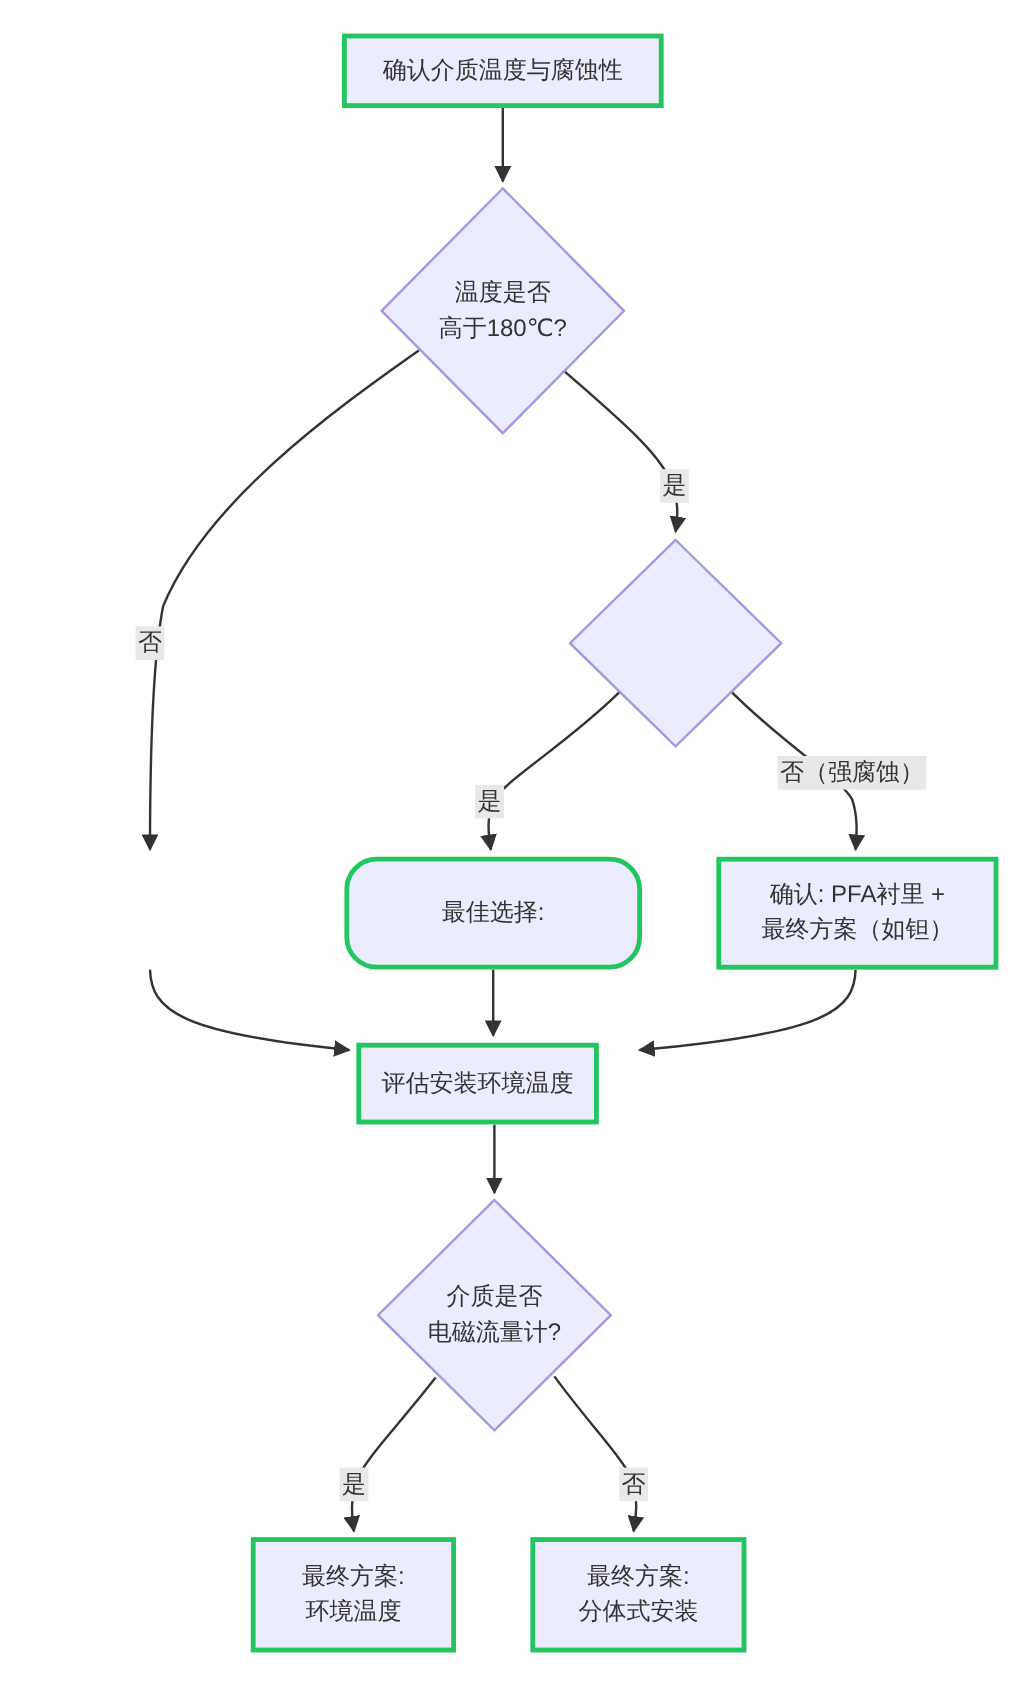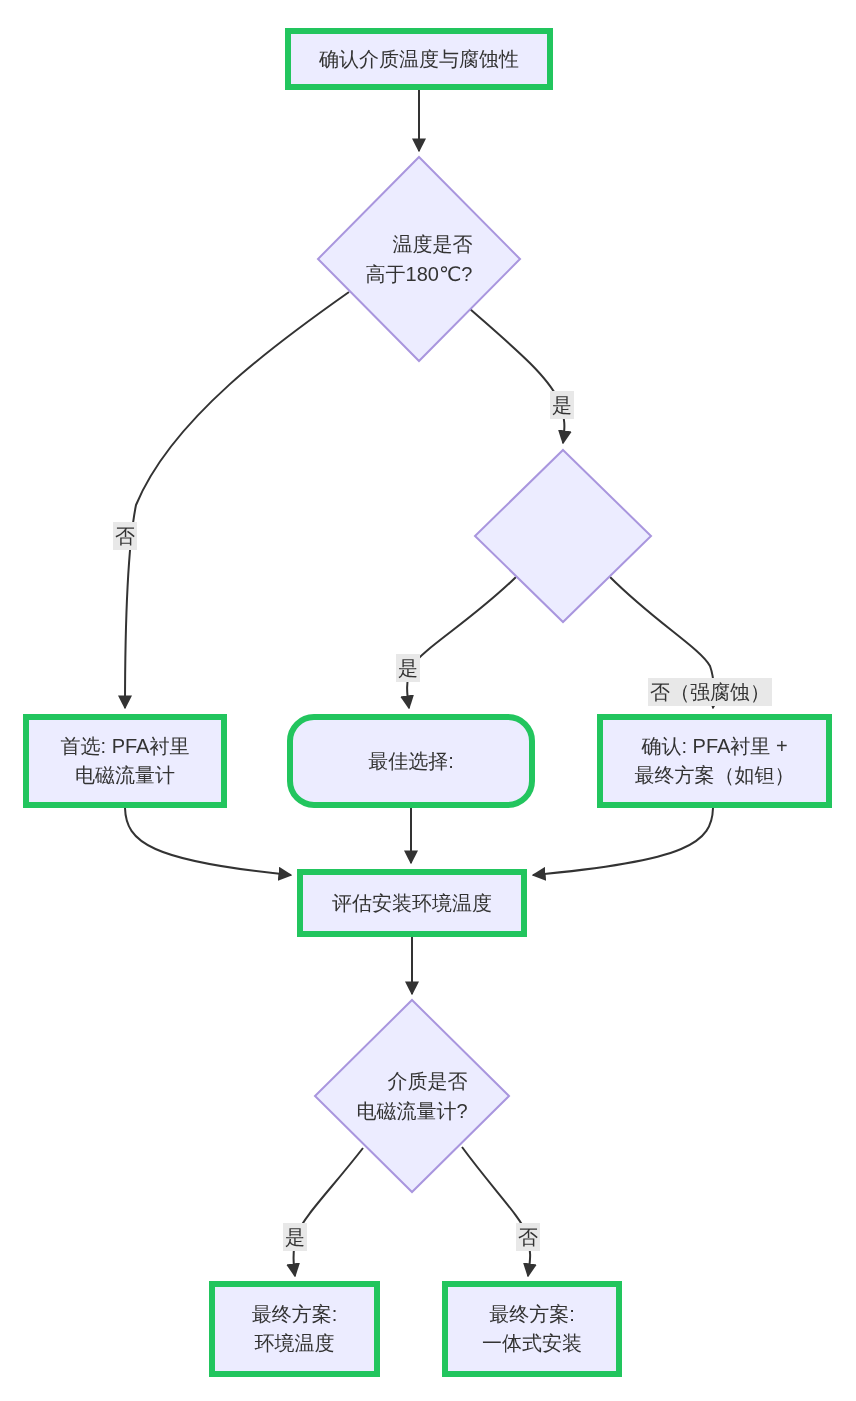--- a/index.html
+++ b/index.html
@@ -28,34 +28,34 @@
   }
   .diamond {
     fill: #ECECFF;
     stroke: #A996DE;
     stroke-width: 2;
   }
   .node {
     position: absolute;
     box-sizing: border-box;
     background: #ECECFF;
-    border: 6px solid #22c55e;
+    border: 4px solid #22c55e;
     display: flex;
     flex-direction: column;
     align-items: center;
     justify-content: center;
     text-align: center;
     font-size: 20px;
     line-height: 29px;
     color: #333333;
   }
   .diamond-text {
     position: absolute;
     transform: translate(-50%, -50%);
-    text-align: right;
+    text-align: center;
     font-size: 20px;
     line-height: 30px;
     color: #333333;
     white-space: nowrap;
   }
   .edge-label {
     position: absolute;
     transform: translate(-50%, -50%);
     background: #E8E8E8;
     color: #333333;
@@ -92,59 +92,55 @@
 
     <polygon class="diamond" points="419,157 520,259 419,361 318,259"></polygon>
     <polygon class="diamond" points="563,450 651,536 563,622 475,536"></polygon>
     <polygon class="diamond" points="412,1000 509,1096 412,1192 315,1096"></polygon>
   </svg>
 
   <div class="node" style="left:285px; top:28px; width:268px; height:62px;">
     <span class="line">确认介质温度与腐蚀性</span>
   </div>
 
-  <div class="node" style="left:23px; top:714px; width:204px; height:94px;">
-    <span class="line">首选: PFA衬里</span>
-    <span class="line">电磁流量计</span>
-  </div>
 
   <div class="node" style="left:287px; top:714px; width:248px; height:94px;border-radius:27px;">
     <span class="line">最佳选择:</span>
   </div>
 
   <div class="node" style="left:597px; top:714px; width:235px; height:94px;">
     <span class="line">确认: PFA衬里 +</span>
     <span class="line">最终方案（如钽）</span>
   </div>
 
-  <div class="node" style="left:297px; top:869px; width:230px; height:68px;">
+  <div class="node" style="left:297px; top:869px; width:202px; height:68px;">
     <span class="line">评估安装环境温度</span>
   </div>
 
   <div class="node" style="left:209px; top:1281px; width:171px; height:96px;">
     <span class="line">最终方案:</span>
     <span class="line">环境温度</span>
   </div>
 
   <div class="node" style="left:442px; top:1281px; width:180px; height:96px;">
     <span class="line">最终方案:</span>
-    <span class="line">一体式安装</span>
+    <span class="line">分体式安装</span>
   </div>
 
   <div class="diamond-text" style="left:419px; top:259px;">
     <span class="line">温度是否</span>
     <span class="line">高于180℃?</span>
   </div>
 
 
   <div class="diamond-text" style="left:412px; top:1096px;">
     <span class="line">介质是否</span>
     <span class="line">电磁流量计?</span>
   </div>
 
   <div class="edge-label" style="left:125px; top:536px;">否</div>
   <div class="edge-label" style="left:562px; top:405px;">是</div>
   <div class="edge-label" style="left:408px; top:668px;">是</div>
-  <div class="edge-label" style="left:710px; top:692px;">否（强腐蚀）</div>
+  <div class="edge-label" style="left:710px; top:644px;">否（强腐蚀）</div>
   <div class="edge-label" style="left:295px; top:1237px;">是</div>
   <div class="edge-label" style="left:528px; top:1237px;">否</div>
 
 </div>
 
 </body></html>

